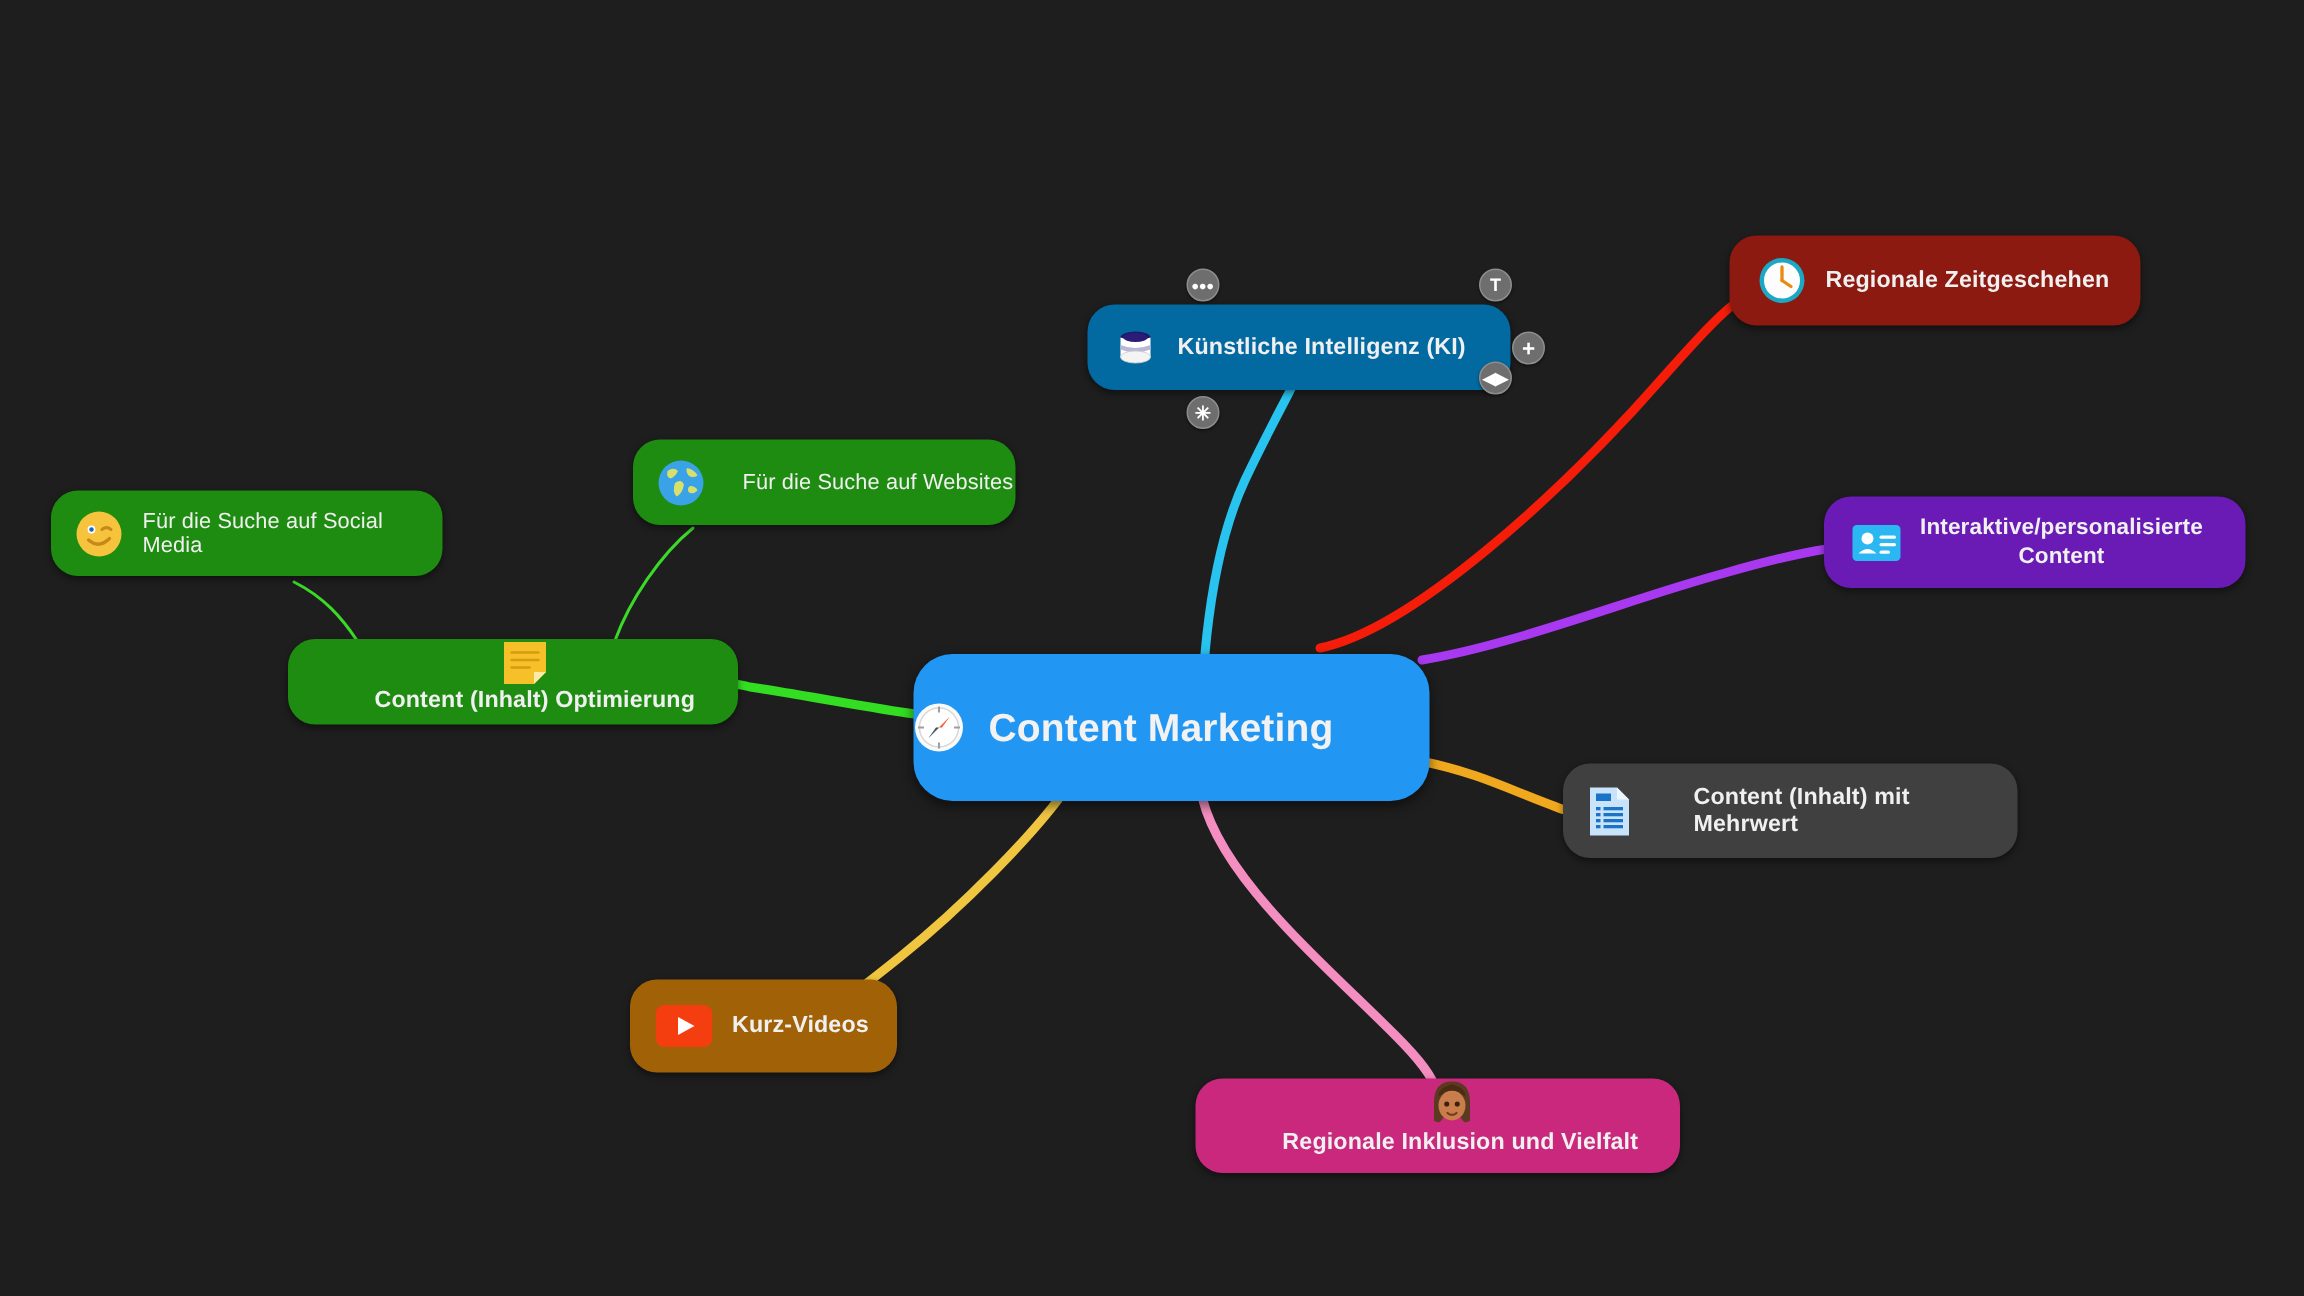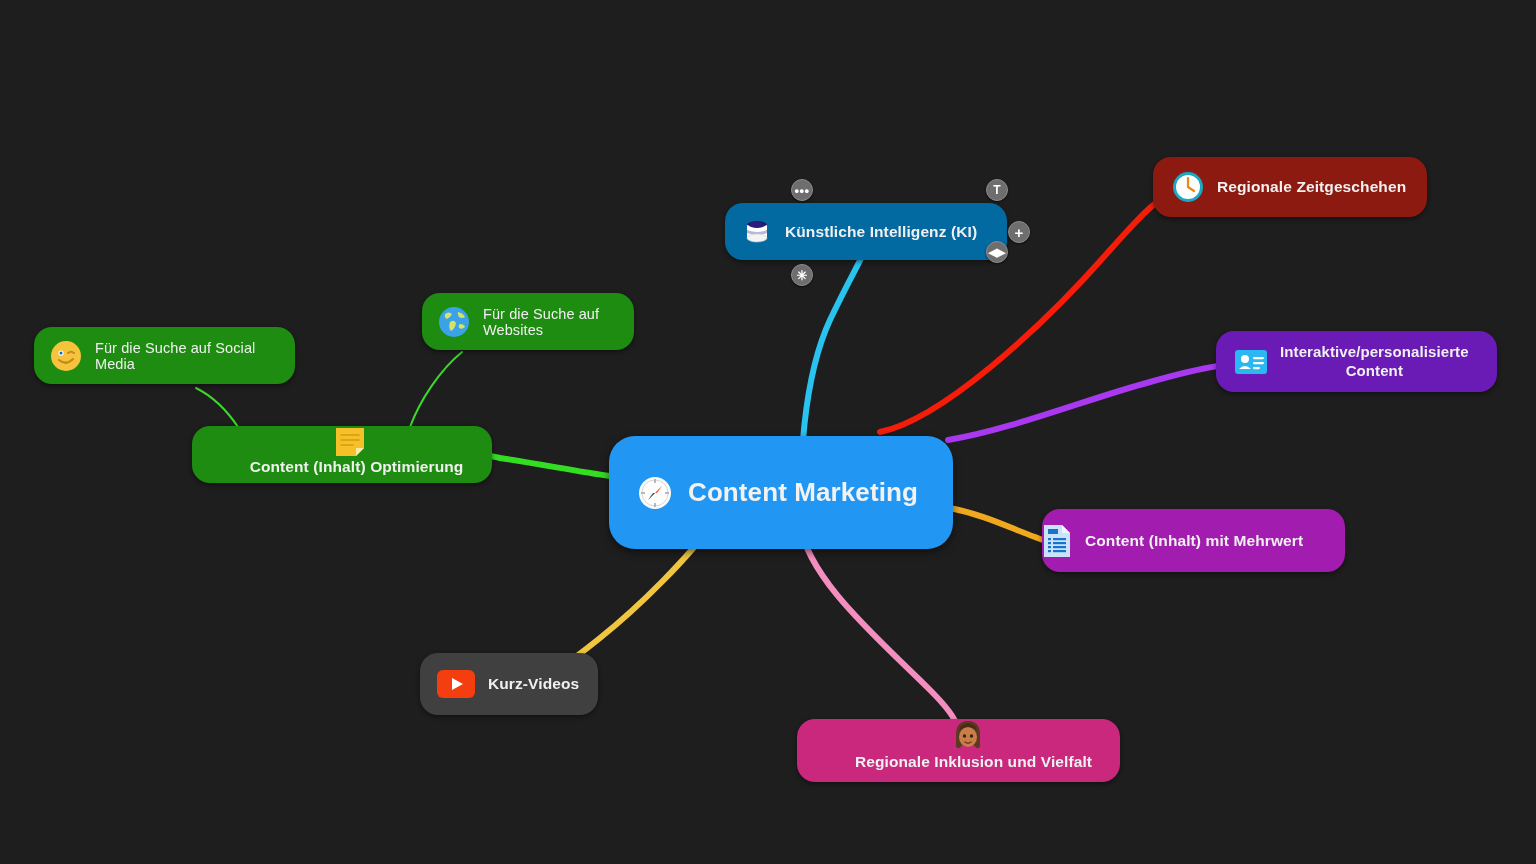--- a/index.html
+++ b/index.html
@@ -40,24 +40,23 @@
   }
   .node .lbl {
     color: #f0f0f0;
     letter-spacing: 0.1px;
     white-space: pre-line;
   }
 
   
   #n-center {
     left: 609px; top: 436px;
-    width: 344px; height: 113px;
+    width: 344px; height: 98px;
     background: #2196f3;
     border-radius: 26px;
-    padding-left: 29px;
     box-shadow: 0 3px 8px rgba(0,0,0,0.5);
   }
   #n-center .lbl {
     font-size: 26px;
     font-weight: bold;
     margin-left: 16px;
     color: #f2f2f2;
   }
 
   
@@ -84,37 +83,39 @@
     padding-left: 18px;
   }
   #n-inter .lbl {
     font-size: 15px; font-weight: bold; margin-left: 12px;
     text-align: center; line-height: 1.22;
   }
 
   #n-mehrwert {
     left: 1042px; top: 509px;
     width: 303px; height: 63px;
-    background: #a21caf;
+    background: #404040;
+    padding-left: 16px;
+    gap: 28px;
   }
   #n-mehrwert .lbl { font-size: 15.5px; font-weight: bold; margin-left: 13px; }
 
   #n-regional {
     left: 797px; top: 719px;
     width: 323px; height: 63px;
     background: #c9287c;
     padding-left: 18px;
     flex-direction: column;
   }
   #n-regional .lbl { font-size: 15.5px; font-weight: bold; margin-left: 12px; }
 
   #n-kurz {
     left: 420px; top: 653px;
     width: 178px; height: 62px;
-    background: #404040;
+    background: #a16207;
     padding-left: 17px;
   }
   #n-kurz .lbl { font-size: 15.5px; font-weight: bold; margin-left: 13px; }
 
   #n-opt {
     left: 192px; top: 426px;
     width: 300px; height: 57px;
     background: #1e8c10;
     padding-left: 16px;
     flex-direction: column;
@@ -125,23 +126,24 @@
   #n-social {
     left: 34px; top: 327px;
     width: 261px; height: 57px;
     background: #1e8c10;
     padding-left: 16px;
   }
   #n-social .lbl { font-size: 14.5px; font-weight: normal; margin-left: 13px; }
 
   #n-websites {
     left: 422px; top: 293px;
-    width: 212px; height: 57px;
+    width: 255px; height: 57px;
     background: #1e8c10;
     padding-left: 16px;
+    gap: 12px;
   }
   #n-websites .lbl { font-size: 14.5px; font-weight: normal; margin-left: 13px; }
 
   
   .handle {
     position: absolute;
     width: 20px; height: 20px;
     border-radius: 50%;
     background: #6e6e6e;
     border: 1px solid #8d8d8d;

